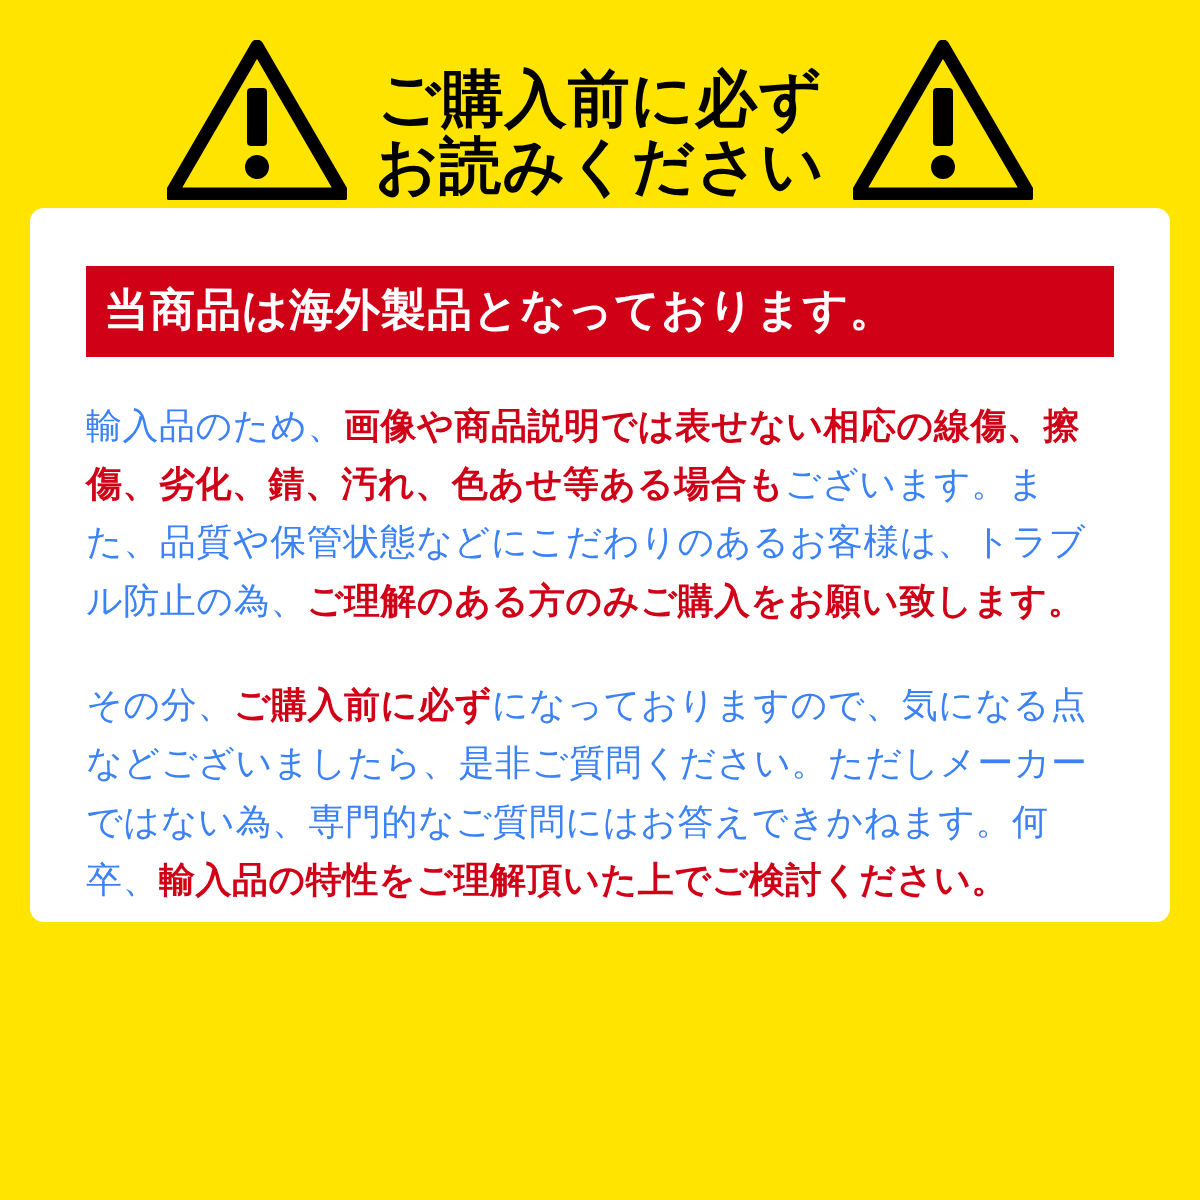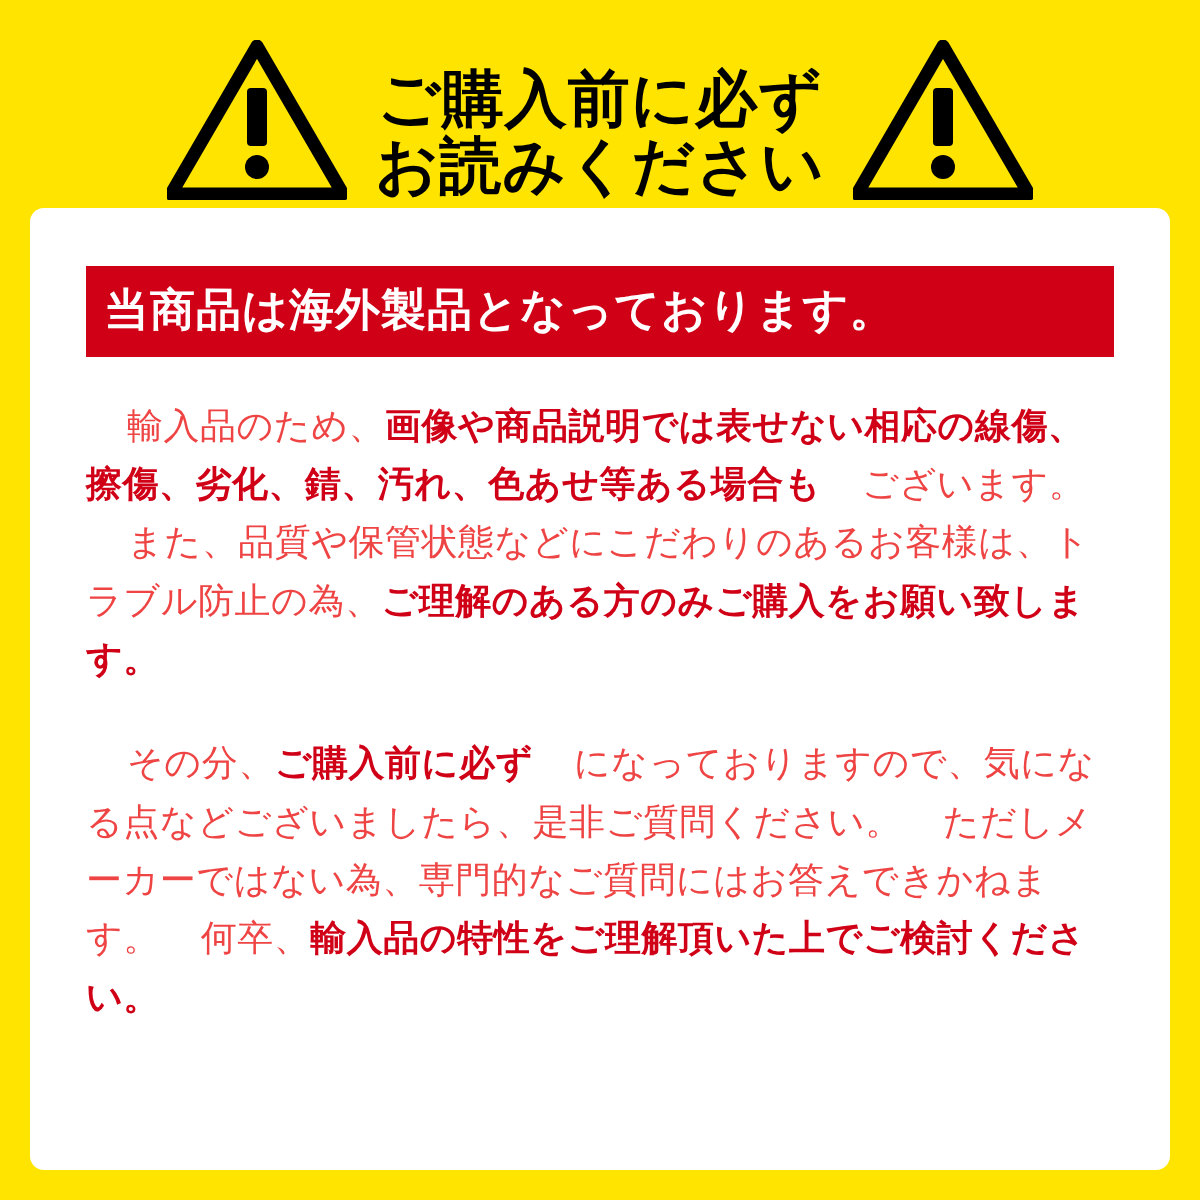--- a/index.html
+++ b/index.html
@@ -45,21 +45,21 @@
     letter-spacing: 1px;
     white-space: pre-line;
   }
 
   
   .panel {
     position: absolute;
     left: 30px;
     top: 208px;
     width: 1140px;
-    height: 962px;
+    height: 714px;
     background: #FFFFFF;
     border-radius: 14px;
     box-sizing: border-box;
     padding: 58px 56px 0 56px;
   }
 
   .banner {
     background: #D00017;
     color: #FFFFFF;
     font-weight: bold;
@@ -81,22 +81,21 @@
     margin: 0;
   }
   .para-gap {
     height: 46px;
   }
   .red {
     color: #D00017;
     font-weight: bold;
   }
   .blk {
-    color: #ef4444;
-    margin-left: 41px;
+    color: #3b82f6;
   }
 </style>
 </head>
 <body>
 
 <div class="page">
 
   <div class="header">
 
     <svg class="warn-icon" viewBox="0 0 180 160">

